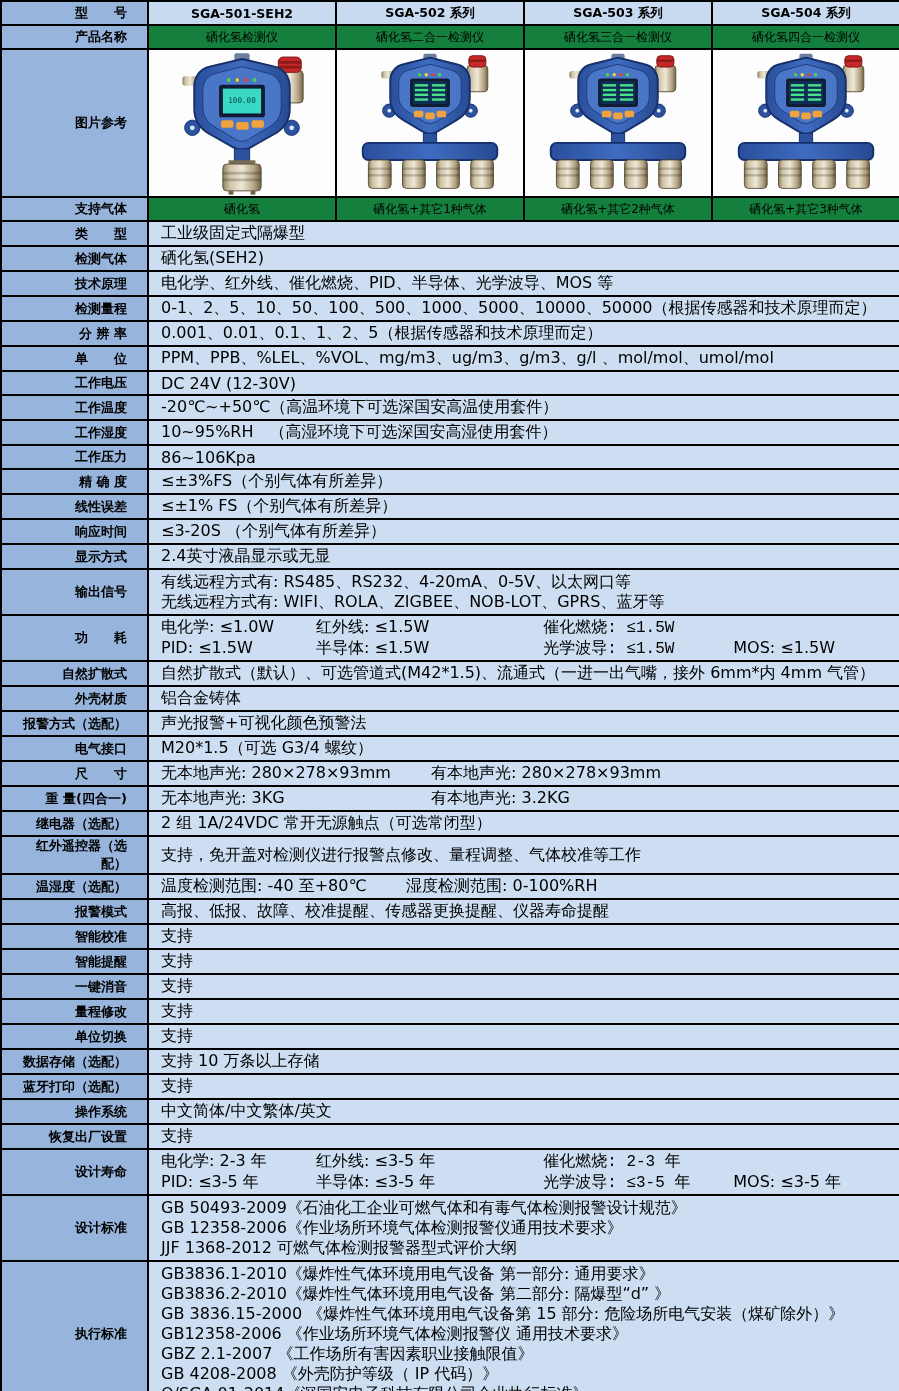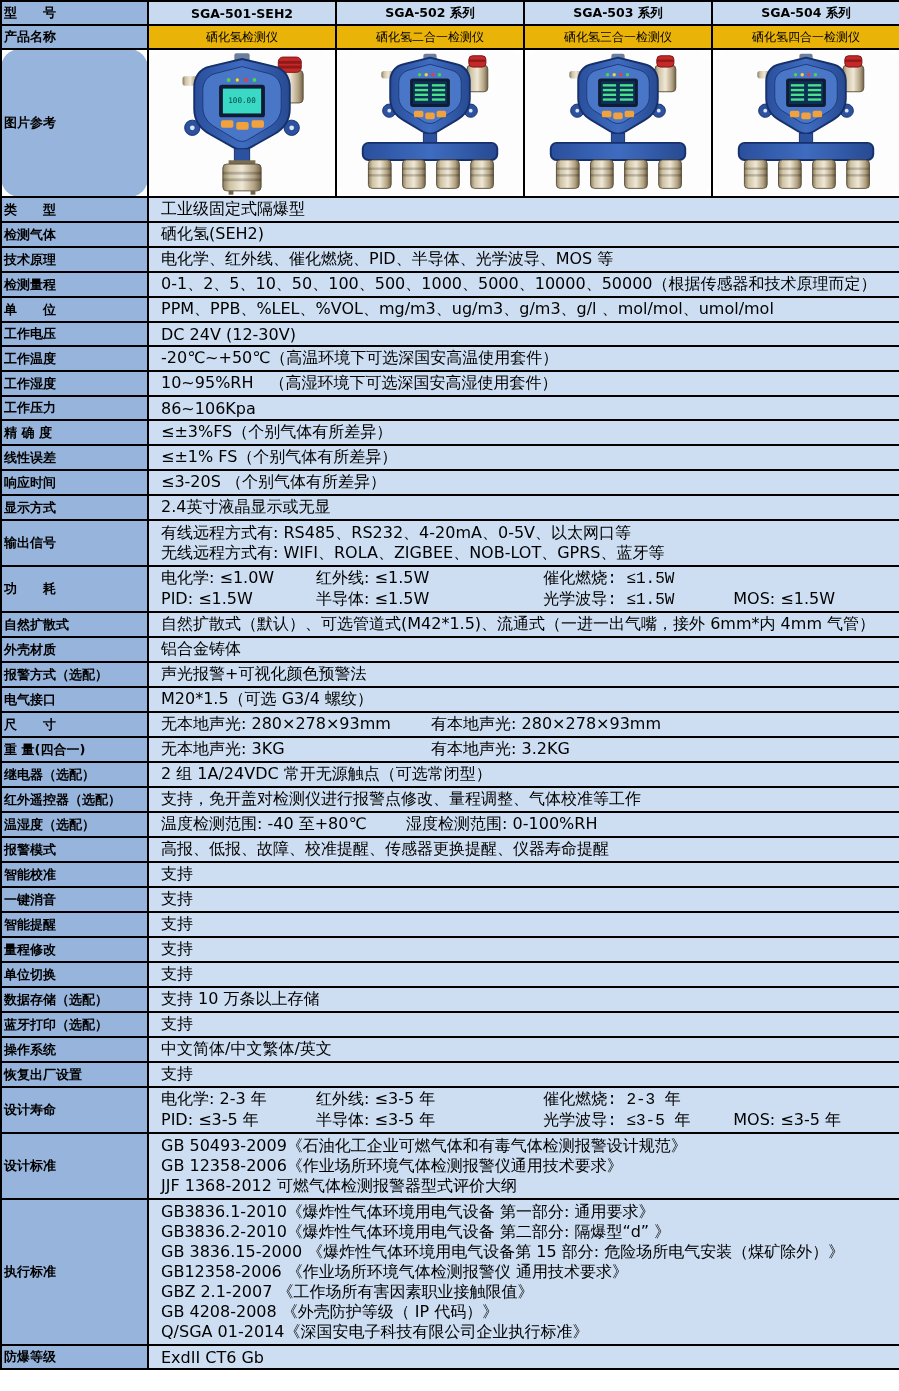--- a/index.html
+++ b/index.html
@@ -1,26 +1,26 @@
 <!DOCTYPE html>
 <html><head>
 <meta charset="utf-8">
 <style>
   html,body{margin:0;padding:0;background:#fff;}
   body{font-family:"DejaVu Sans","Liberation Sans",sans-serif;color:#000;}
   table.spec{width:899px;border-collapse:collapse;table-layout:fixed;border:2px solid #000;}
   td{border:2px solid #000;overflow:hidden;}
-  td.lbl{background:#97B5DC;font-weight:bold;font-size:13px;text-align:left;vertical-align:middle;padding:0 2px;}
+  td.lbl{background:#97B5DC;font-weight:bold;font-size:13px;text-align:right;vertical-align:middle;padding:0 20px;}
   td.val{background:#CDDEF2;font-size:16px;text-align:left;vertical-align:middle;padding:1px 12px;}
   td.hval{background:#C8DAF0;font-size:12.5px;font-weight:bold;text-align:center;vertical-align:middle;}
-  td.cval{background:#eab308;font-size:12px;text-align:center;vertical-align:middle;}
+  td.cval{background:#15803d;font-size:12px;text-align:center;vertical-align:middle;}
   td.img{background:#FDFDFD;text-align:center;vertical-align:middle;padding:0;}
   tr.h1 td{height:20px;}
   tr.h2 td{height:42px;}
-  tr.hImg td{height:146px;border-radius:19px;}
+  tr.hImg td{height:146px;}
   .ln{line-height:20px;white-space:nowrap;}
   .seg{display:inline-block;white-space:nowrap;}
   .w1{width:150px;} .w2{width:222px;} .w3{width:185px;font-family:Liberation Mono, monospace;}
   .wA{width:265px;} .wB{width:240px;}
   svg{display:block;margin:0 auto;}
 </style>
 </head>
 <body>
 
 <svg width="0" height="0" style="position:absolute">
@@ -289,36 +289,47 @@
         <rect x="102" y="122" width="24" height="2.5" fill="#00000033"></rect>
               <rect x="102" y="129" width="24" height="2.5" fill="#00000033"></rect>
         <rect x="138" y="114" width="24" height="30" rx="4" fill="url(#metalGrad)" stroke="#5c523c"></rect>
         <rect x="138" y="122" width="24" height="2.5" fill="#00000033"></rect>
               <rect x="138" y="129" width="24" height="2.5" fill="#00000033"></rect>
       </g>
     </svg>
   </td>
 </tr>
 
+<tr class="h1">
+  <td class="lbl">支持气体</td>
+  <td class="cval">硒化氢</td>
+  <td class="cval">硒化氢+其它1种气体</td>
+  <td class="cval">硒化氢+其它2种气体</td>
+  <td class="cval">硒化氢+其它3种气体</td>
+</tr>
 
 <tr class="h1">
         <td class="lbl">类　　型</td>
         <td class="val" colspan="4">工业级固定式隔爆型</td>
       </tr>
 <tr class="h1">
         <td class="lbl">检测气体</td>
         <td class="val" colspan="4">硒化氢(SEH2)</td>
       </tr>
 <tr class="h1">
         <td class="lbl">技术原理</td>
         <td class="val" colspan="4">电化学、红外线、催化燃烧、PID、半导体、光学波导、MOS 等</td>
       </tr>
 <tr class="h1">
         <td class="lbl">检测量程</td>
         <td class="val" colspan="4">0-1、2、5、10、50、100、500、1000、5000、10000、50000（根据传感器和技术原理而定）</td>
+      </tr>
+<tr class="h1">
+        <td class="lbl">分 辨 率</td>
+        <td class="val" colspan="4">0.001、0.01、0.1、1、2、5（根据传感器和技术原理而定）</td>
       </tr>
 <tr class="h1">
         <td class="lbl">单　　位</td>
         <td class="val" colspan="4">PPM、PPB、%LEL、%VOL、mg/m3、ug/m3、g/m3、g/l 、mol/mol、umol/mol</td>
       </tr>
 <tr class="h1">
         <td class="lbl">工作电压</td>
         <td class="val" colspan="4">DC 24V (12-30V)</td>
       </tr>
 <tr class="h1">
@@ -426,25 +437,25 @@
 
 <tr class="h1">
         <td class="lbl">报警模式</td>
         <td class="val" colspan="4">高报、低报、故障、校准提醒、传感器更换提醒、仪器寿命提醒</td>
       </tr>
 <tr class="h1">
         <td class="lbl">智能校准</td>
         <td class="val" colspan="4">支持</td>
       </tr>
 <tr class="h1">
+        <td class="lbl">智能提醒</td>
+        <td class="val" colspan="4">支持</td>
+      </tr>
+<tr class="h1">
         <td class="lbl">一键消音</td>
-        <td class="val" colspan="4">支持</td>
-      </tr>
-<tr class="h1">
-        <td class="lbl">智能提醒</td>
         <td class="val" colspan="4">支持</td>
       </tr>
 <tr class="h1">
         <td class="lbl">量程修改</td>
         <td class="val" colspan="4">支持</td>
       </tr>
 <tr class="h1">
         <td class="lbl">单位切换</td>
         <td class="val" colspan="4">支持</td>
       </tr>

